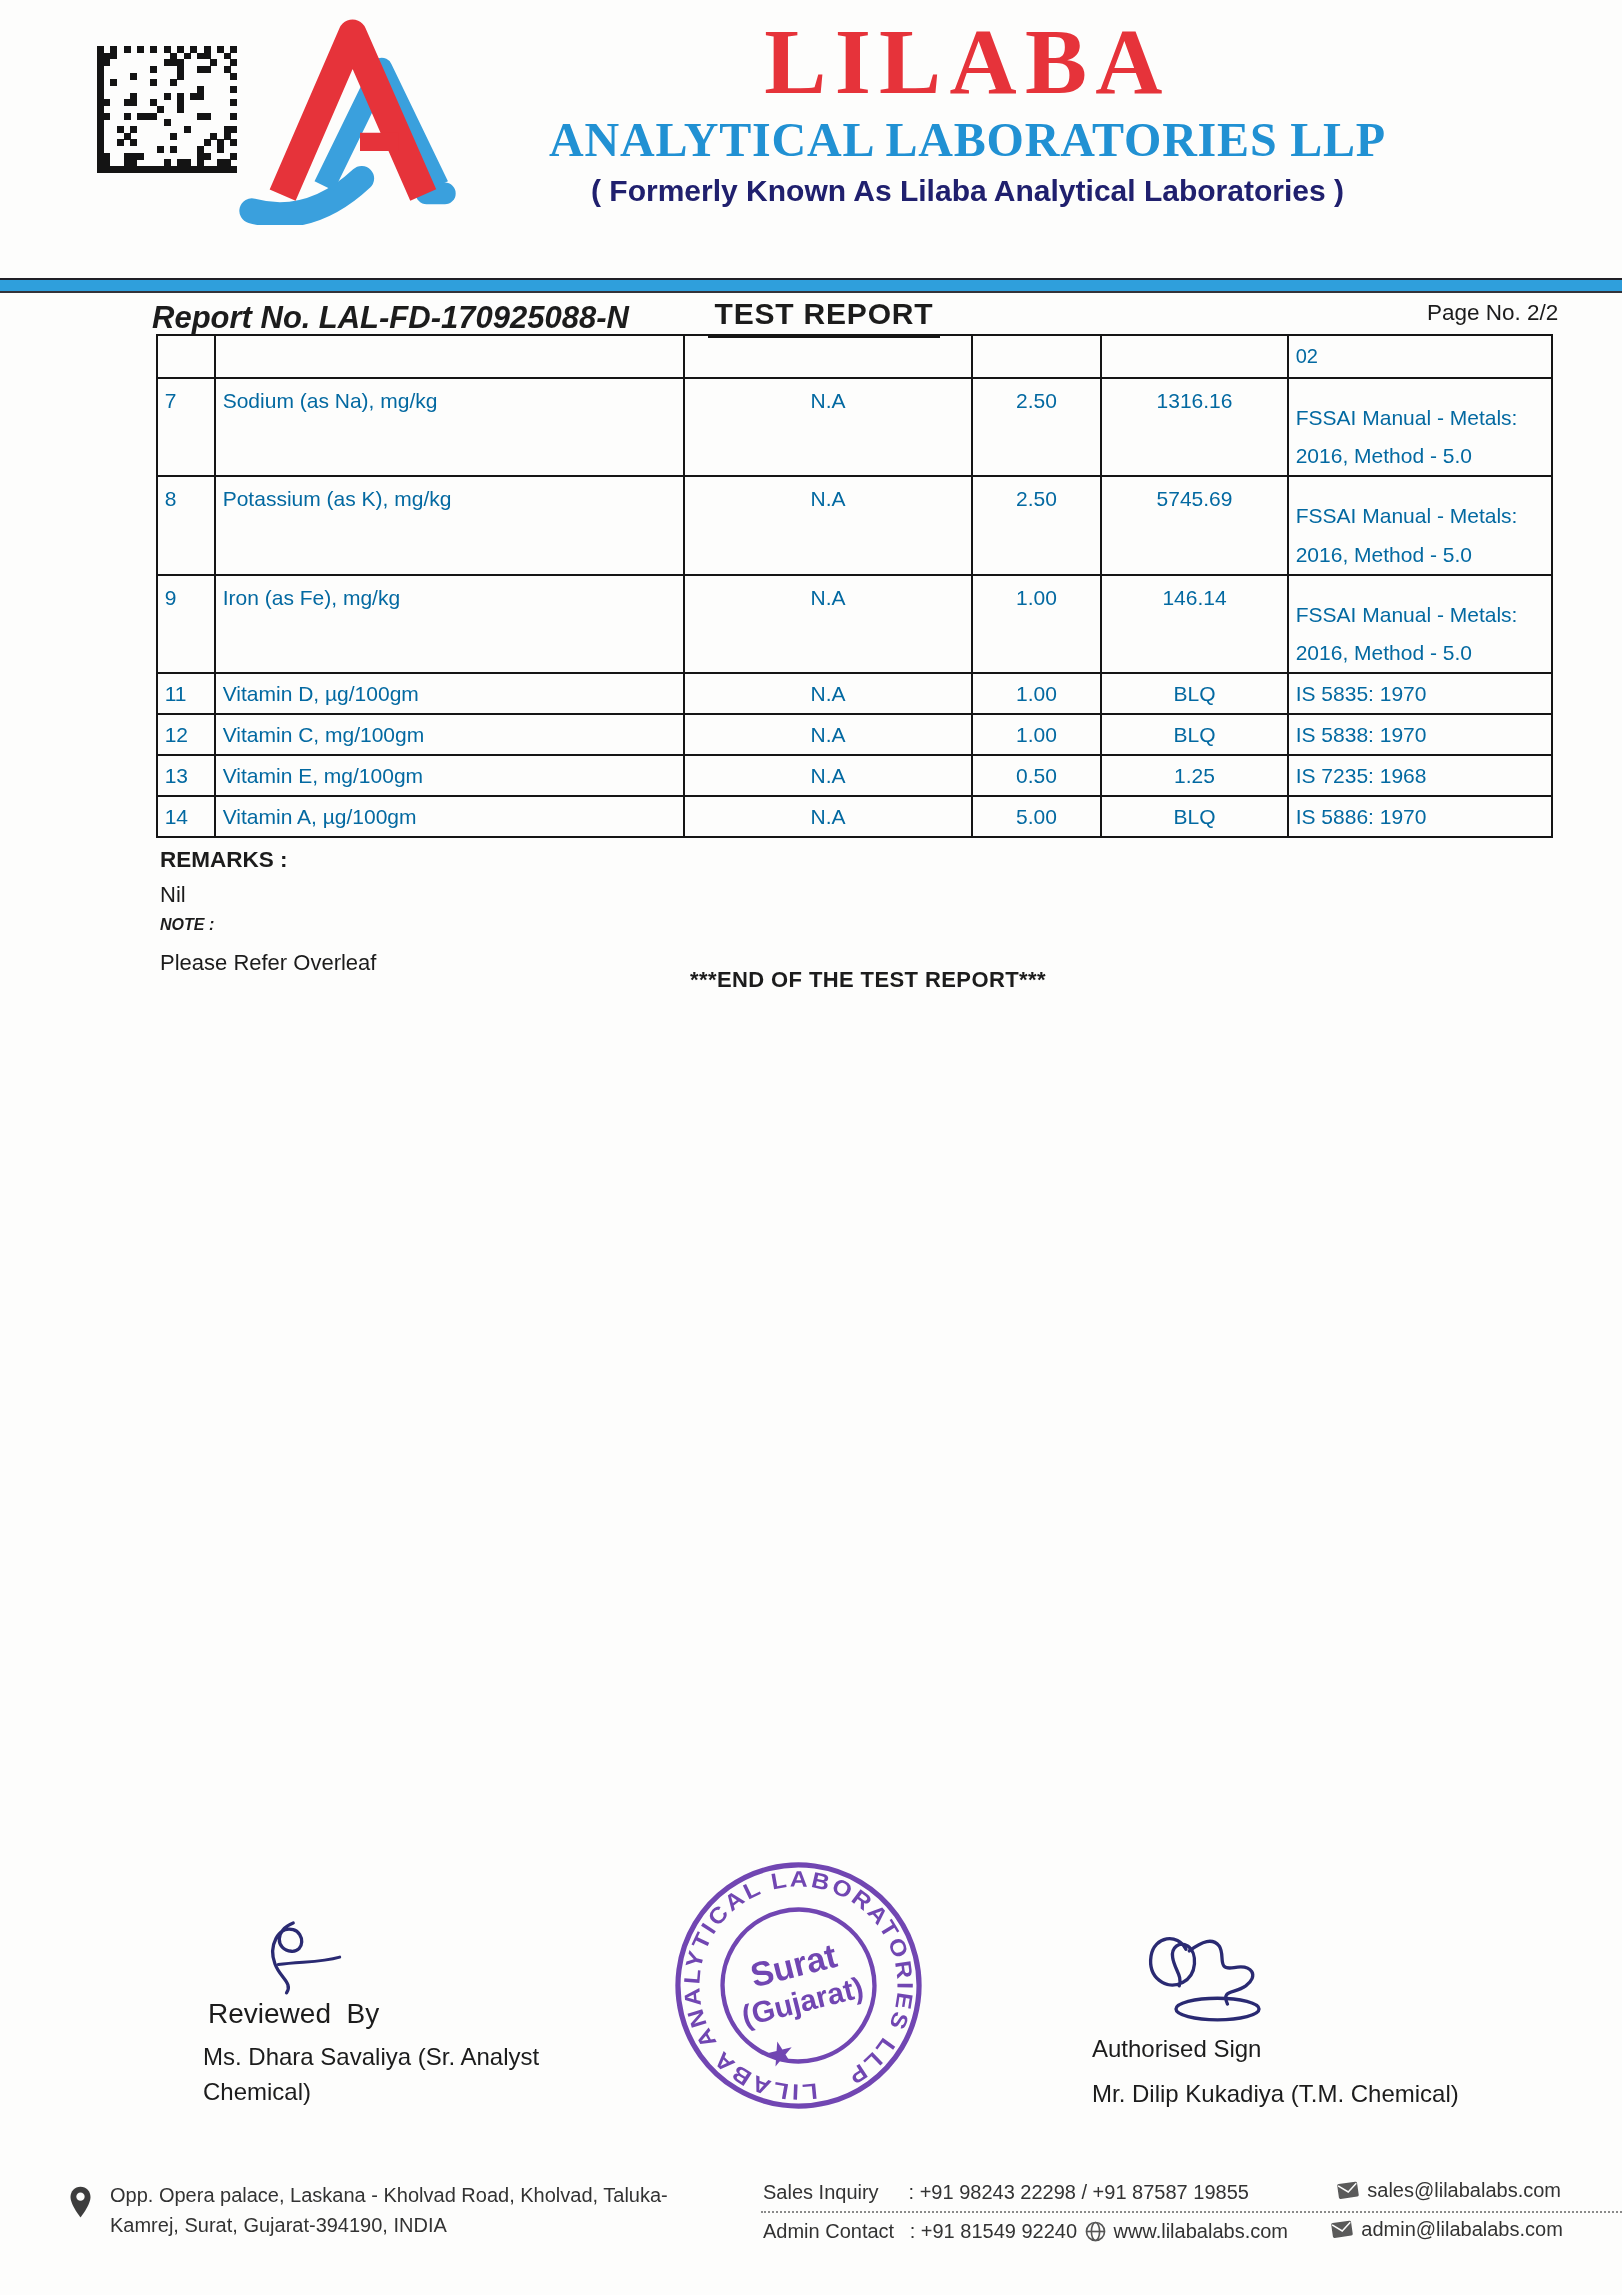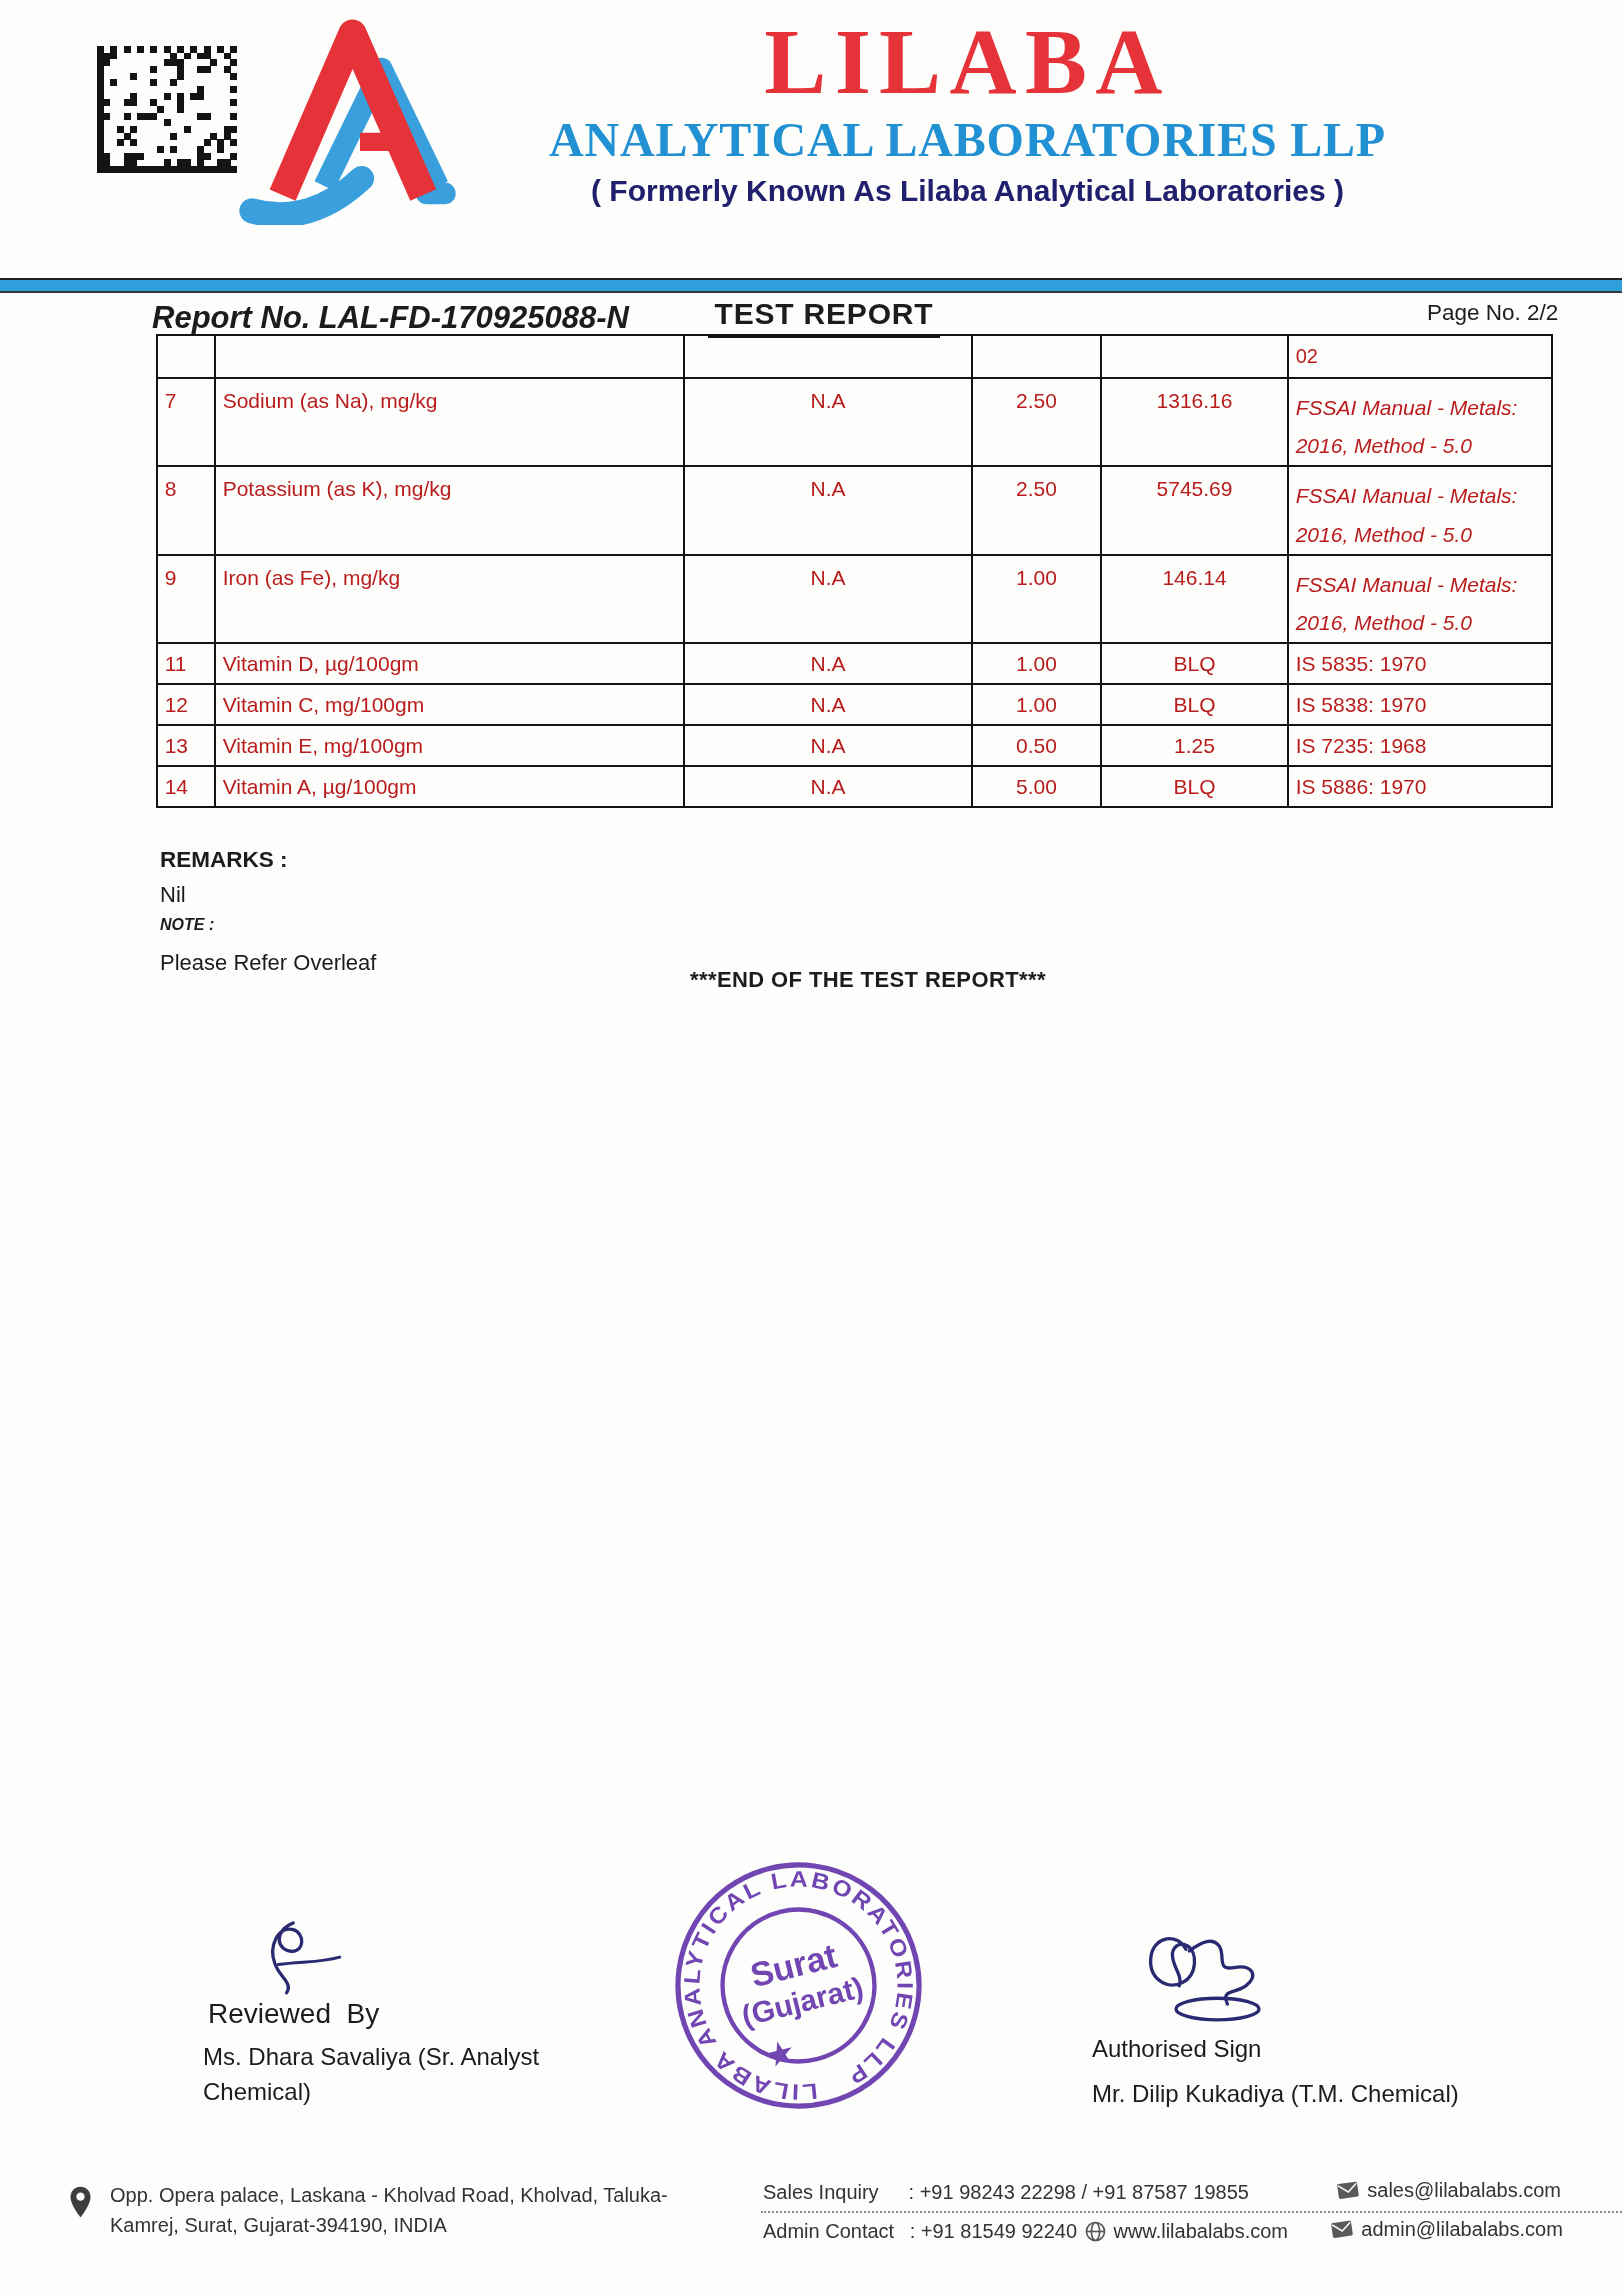--- a/index.html
+++ b/index.html
@@ -24,27 +24,27 @@
   
   .report-no{position:absolute;left:152px;top:300px;font-size:31px;font-weight:bold;white-space:nowrap;font-style:italic;}
   .report-no .lbl{margin-right:8.3px;}
   .title-wrap{position:absolute;left:0;top:297px;width:1648px;text-align:center;}
   .title{display:inline-block;font-size:30px;font-weight:bold;letter-spacing:0.8px;
          border-bottom:4.2px solid #141414;padding:0 6.7px 3.3px;}
   .page-no{position:absolute;left:1427px;top:300px;font-size:22.5px;}
 
   
   table.report{position:absolute;left:156px;top:334px;width:1395px;border-collapse:collapse;
-               table-layout:fixed;font-size:21px;color:#b91c1c;}
+               table-layout:fixed;font-size:21px;color:#0369a1;}
   table.report td{border:2.5px solid #151515;padding:0 6.7px;overflow:hidden;}
   tr.r-head{height:43px;}
   tr.r-head td{vertical-align:middle;font-size:20px;}
   tr.r-tall{height:76px;}
   tr.r-tall td{vertical-align:top;padding-top:10px;}
-  tr.r-tall td.method{line-height:1.82;padding-top:10px;font-style:italic;}
+  tr.r-tall td.method{line-height:1.82;padding-top:20px;}
   tr.r-short{height:41px;}
   tr.r-short td{vertical-align:middle;}
   td.c{text-align:center;}
   td.sr{padding-left:5px;}
 
   
   .abs{position:absolute;}
   .remarks-label{left:160px;top:847px;font-size:22.5px;font-weight:bold;}
   .remarks-value{left:160px;top:882px;font-size:22px;}
   .note-label{left:160px;top:916px;font-size:16px;font-weight:bold;font-style:italic;}

